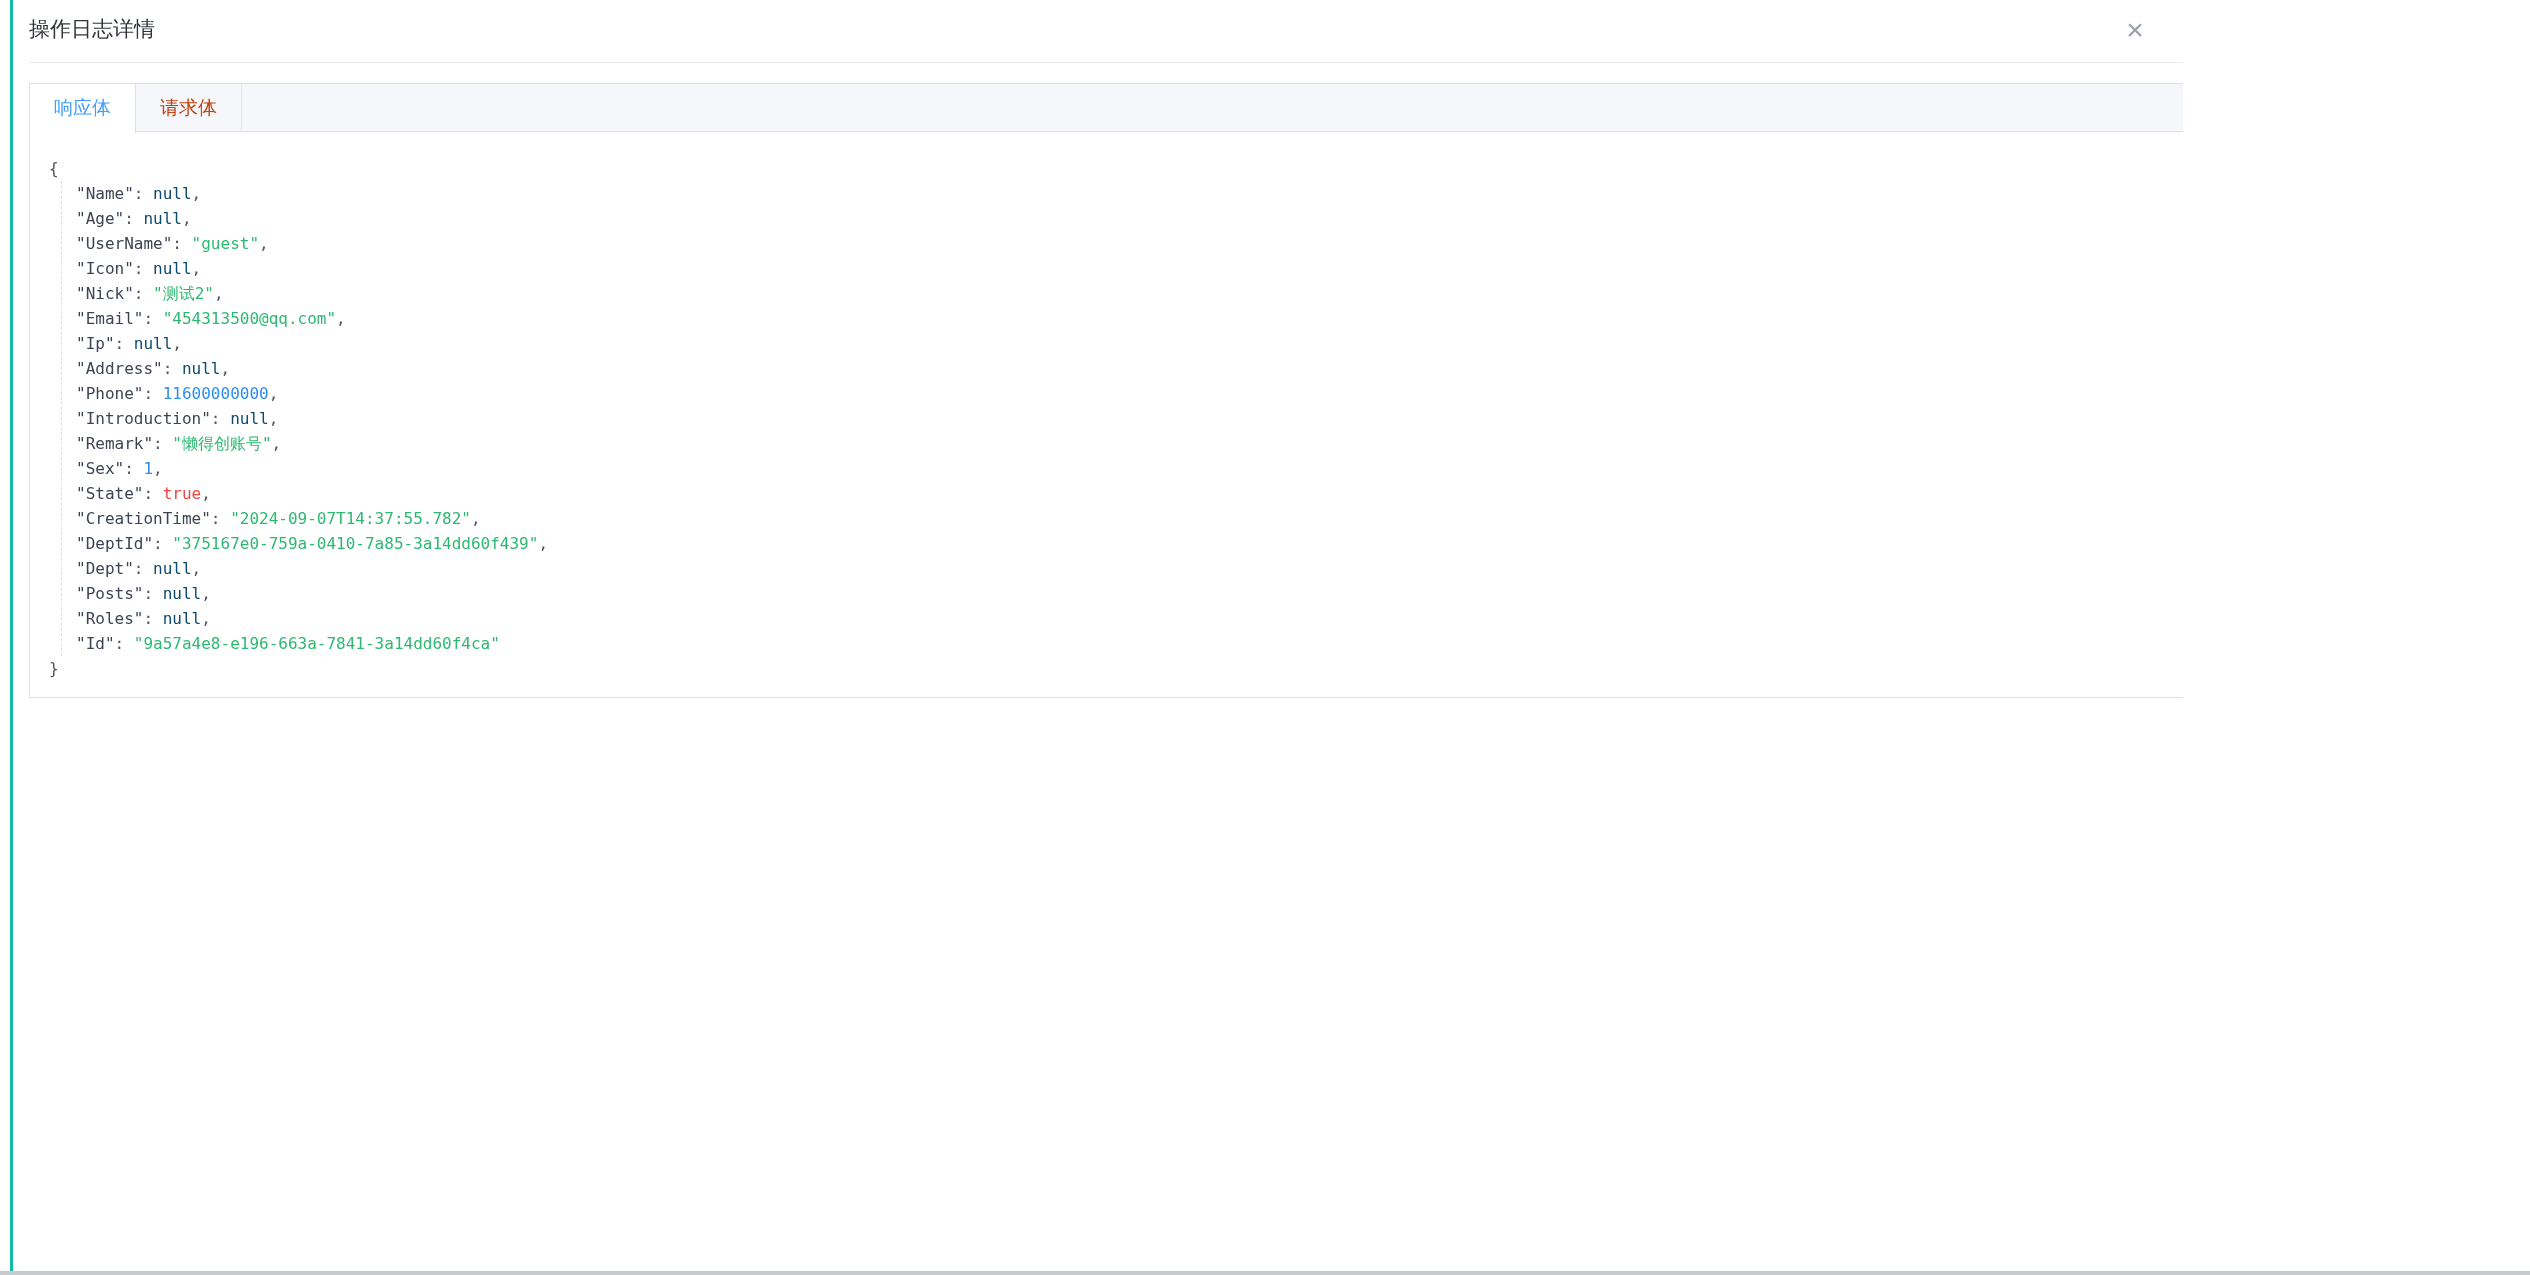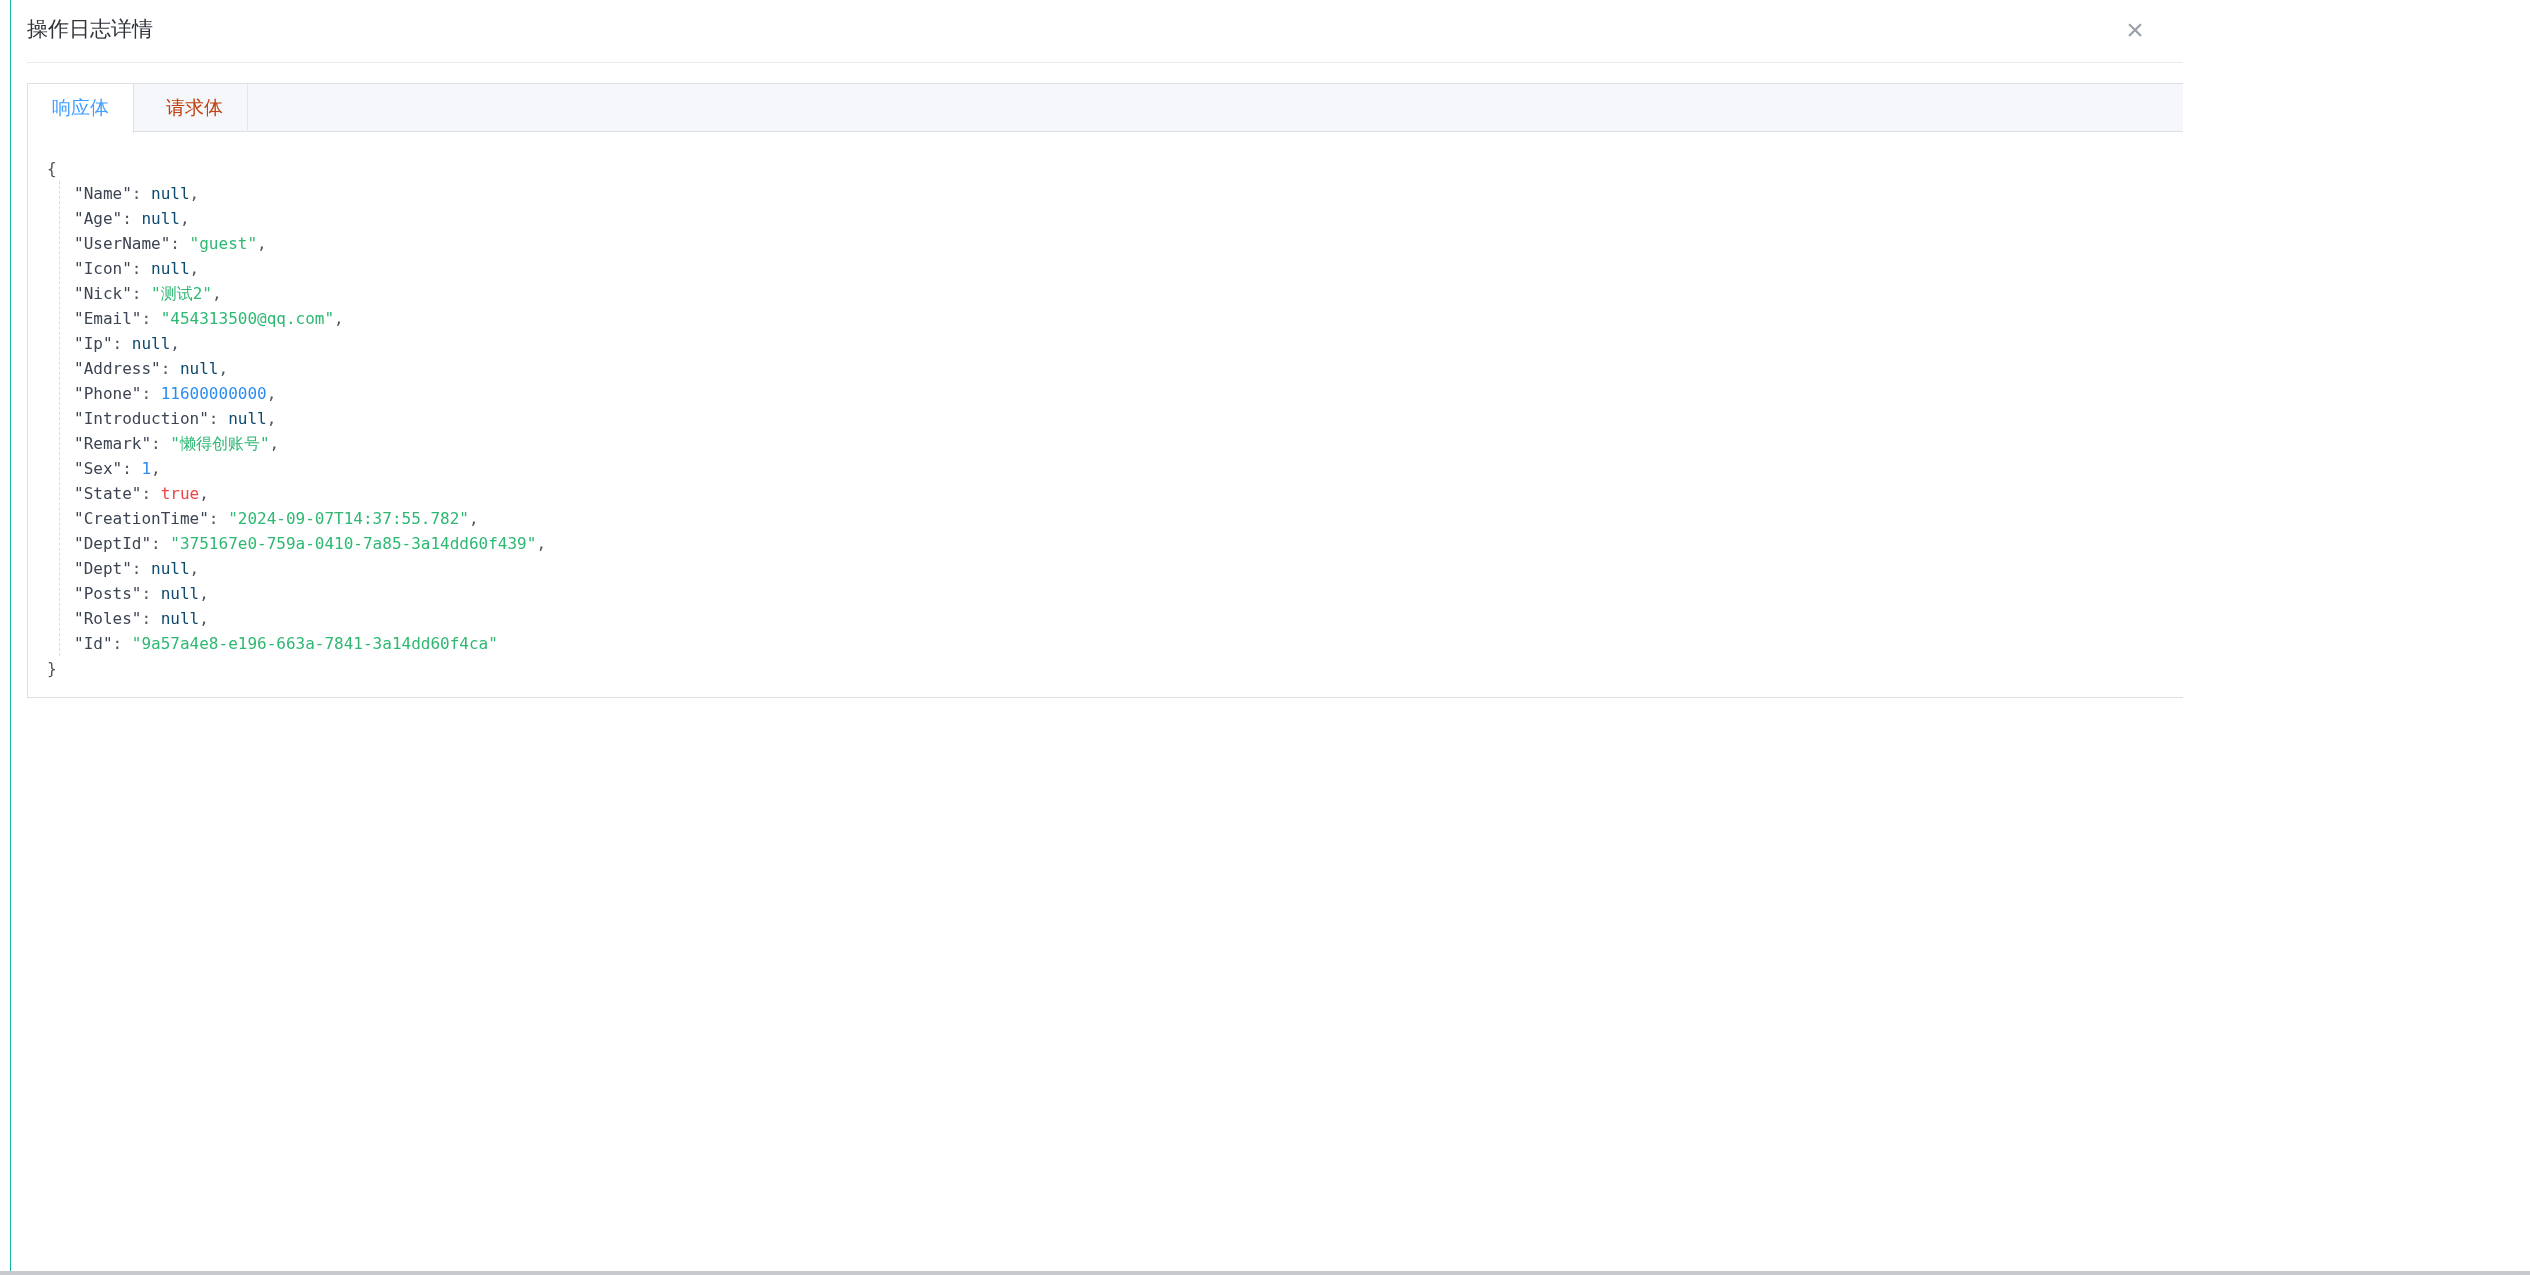--- a/index.html
+++ b/index.html
@@ -1,20 +1,20 @@
 <!DOCTYPE html>
 <html><head>
 <meta charset="utf-8">
 <style>
   * { margin:0; padding:0; box-sizing:border-box; }
   html,body { width:2530px; height:1275px; background:#ffffff; overflow:hidden;
     font-family:"Liberation Sans","DejaVu Sans",sans-serif; }
 
   .dialog { position:absolute; left:10px; top:0; width:2173px; height:1271px;
-    background:#ffffff; border-left:1px solid #14b8a6; }
+    background:#ffffff; border-left:3px solid #14b8a6; }
   .bottom-strip { position:absolute; left:0; bottom:0; width:2530px; height:4px;
     background:#c7c9cc; }
 
   
   .dlg-header { position:relative; height:60px; }
   .dlg-title { position:absolute; left:16px; top:0; line-height:58px;
     font-size:21px; font-weight:500; color:#2f3338; }
   .dlg-close { position:absolute; right:30px; top:12px; width:36px; height:36px;
     font-size:30px; line-height:34px; text-align:center; color:#9ba1a8;
     cursor:pointer; background:none; border:none; font-weight:300; }
@@ -25,21 +25,21 @@
   td { height:48px; font-size:19px; vertical-align:middle; overflow:hidden; white-space:nowrap; }
   td.lbl { background:#f7f8fa; font-weight:700; color:#4b5059; padding-left:10px; }
   td.val { background:#ffffff; color:#5f6368; padding-left:14px; }
   tr.row1 td { border-bottom:1px solid #f0f2f5; }
 
   .copy-icon { display:inline-block; vertical-align:-4px; margin-left:8px; cursor:pointer; }
 
   
   .tabs-card { margin:20px 0 0 16px; border:1px solid #dcdfe6; border-right:none;
     background:#ffffff; }
-  .tab-bar { display:flex; height:48px; background:#f5f7fa; border-bottom:1px solid #dcdfe6;gap:8px; }
+  .tab-bar { display:flex; height:48px; background:#f5f7fa; border-bottom:1px solid #dcdfe6; }
   .tab { height:48px; line-height:48px; padding:0 24px; font-size:19px; color:#c2410c;
     cursor:pointer; border-right:1px solid #e4e7ed; position:relative; }
   .tab.active { background:#ffffff; color:#409eff; border-right:1px solid #dcdfe6;
     margin-bottom:-1px; height:49px; z-index:2; }
   .tab-content { background:#ffffff; padding:24px 20px 16px 19px; min-height:516px; }
 
   
   .json-viewer { position:relative; font-family:"DejaVu Sans Mono","Liberation Mono",monospace;
     font-size:16px; line-height:25px; color:#50555e; }
   .indent-guide { position:absolute; left:12px; top:25px; height:475px; width:0;

